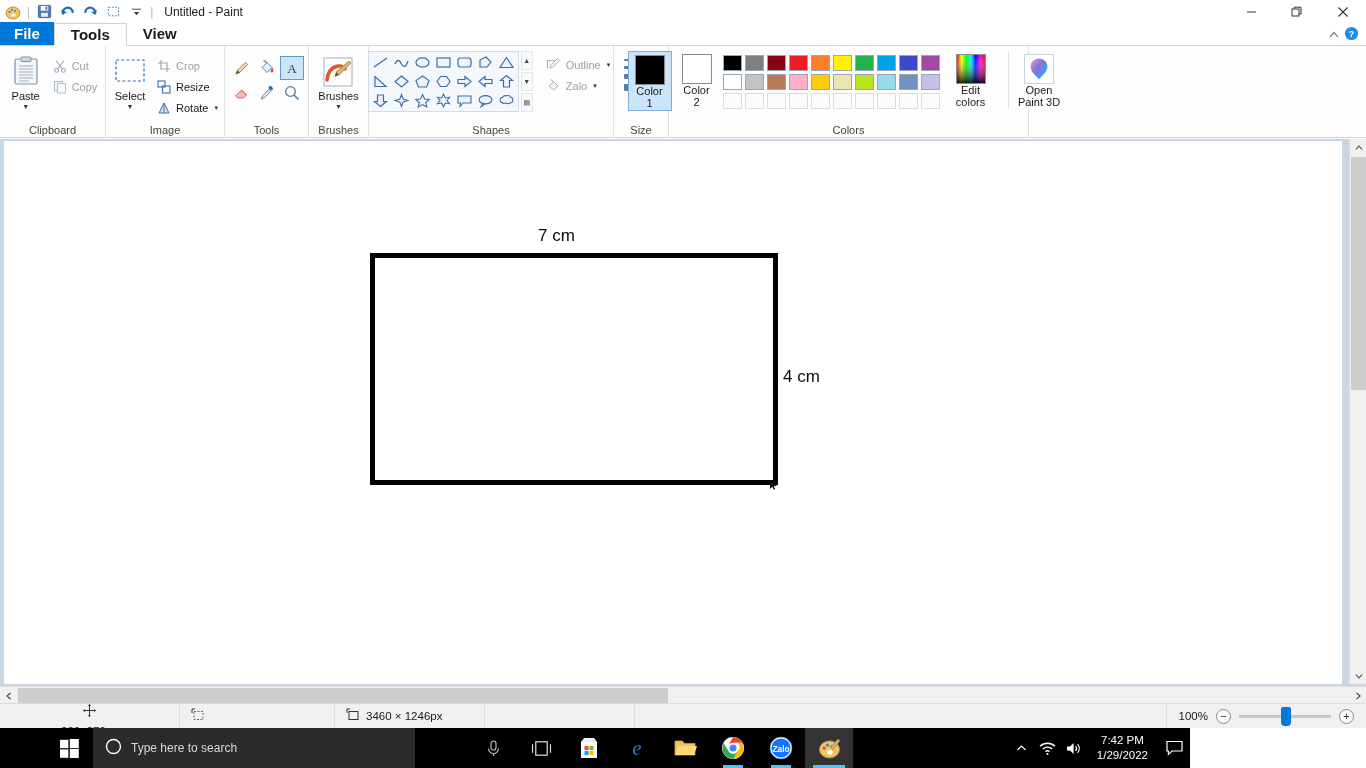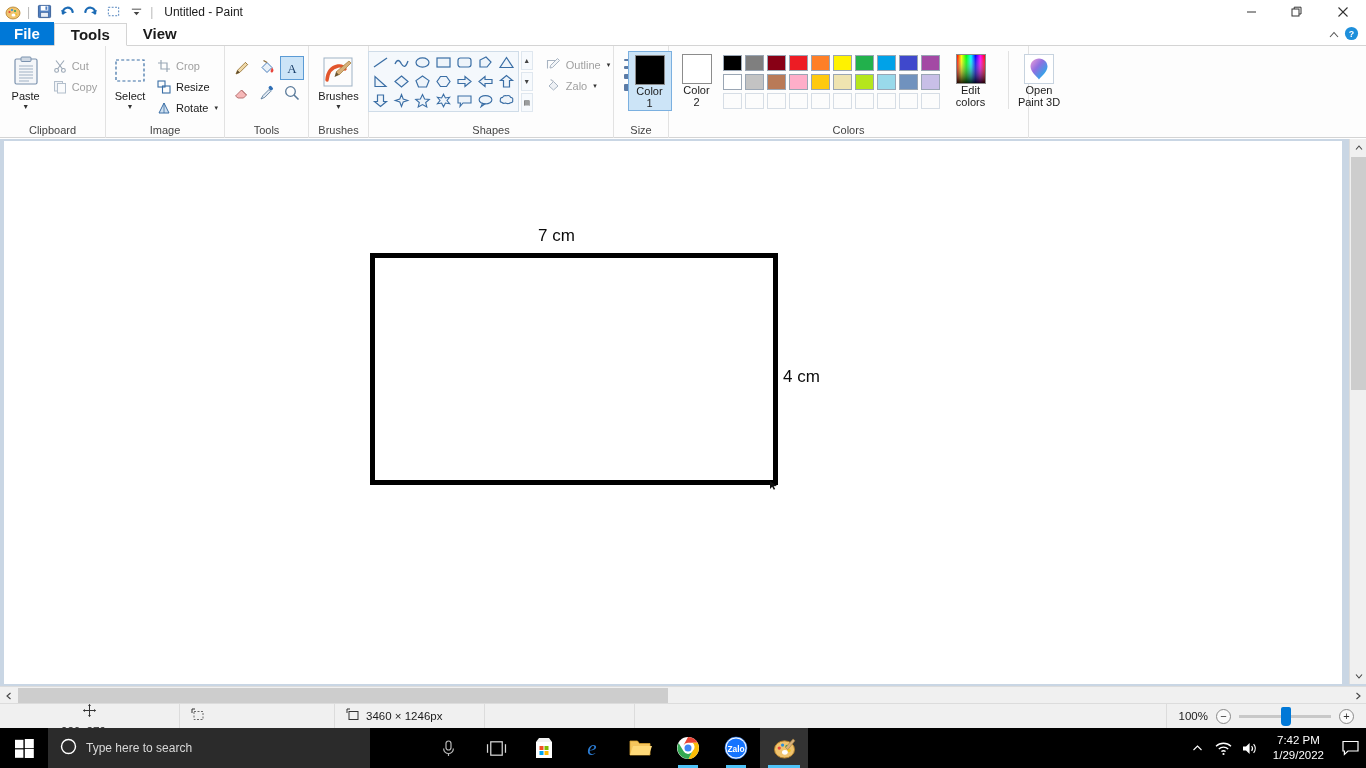--- a/index.html
+++ b/index.html
@@ -179,22 +179,22 @@
     border-left: 1px solid #dcdcdc; height: 25px; }
   .zcircle { width: 15px; height: 15px; border: 1px solid #8a8a8a; border-radius: 50%;
     display: flex; align-items: center; justify-content: center; font-size: 11px; color: #333;
     background: #fafafa; line-height: 1; }
   .ztrack { position: relative; width: 92px; height: 3px; background: #c8c8c8; }
   .zthumb { position: absolute; left: 42px; top: -8px; width: 10px; height: 19px;
     background: #0078d7; border-radius: 2px 2px 4px 4px; }
 
   
   .taskbar {
-    position: absolute; left: 0; top: 728px; width: 1366px; height: 40px;
-    background: #000000; display: flex; align-items: center;
+    position: absolute; left: 0; top: 728px; width: 1190px; height: 40px;
+    background: #000000; display: flex; align-items: center; padding-left: 45px;
   }
   .startbtn { width: 48px; height: 40px; display: flex; align-items: center; justify-content: center; }
   .searchbox {
     width: 322px; height: 40px; background: #2b2b2b; display: flex; align-items: center;
     gap: 9px; padding: 0 12px;
   }
   .searchbox .txt { font-size: 12px; color: #d8d8d8; }
   .tb-ico { width: 48px; height: 40px; display: flex; align-items: center; justify-content: center;
     position: relative; }
   .tb-ico.active { background: #333333; }

